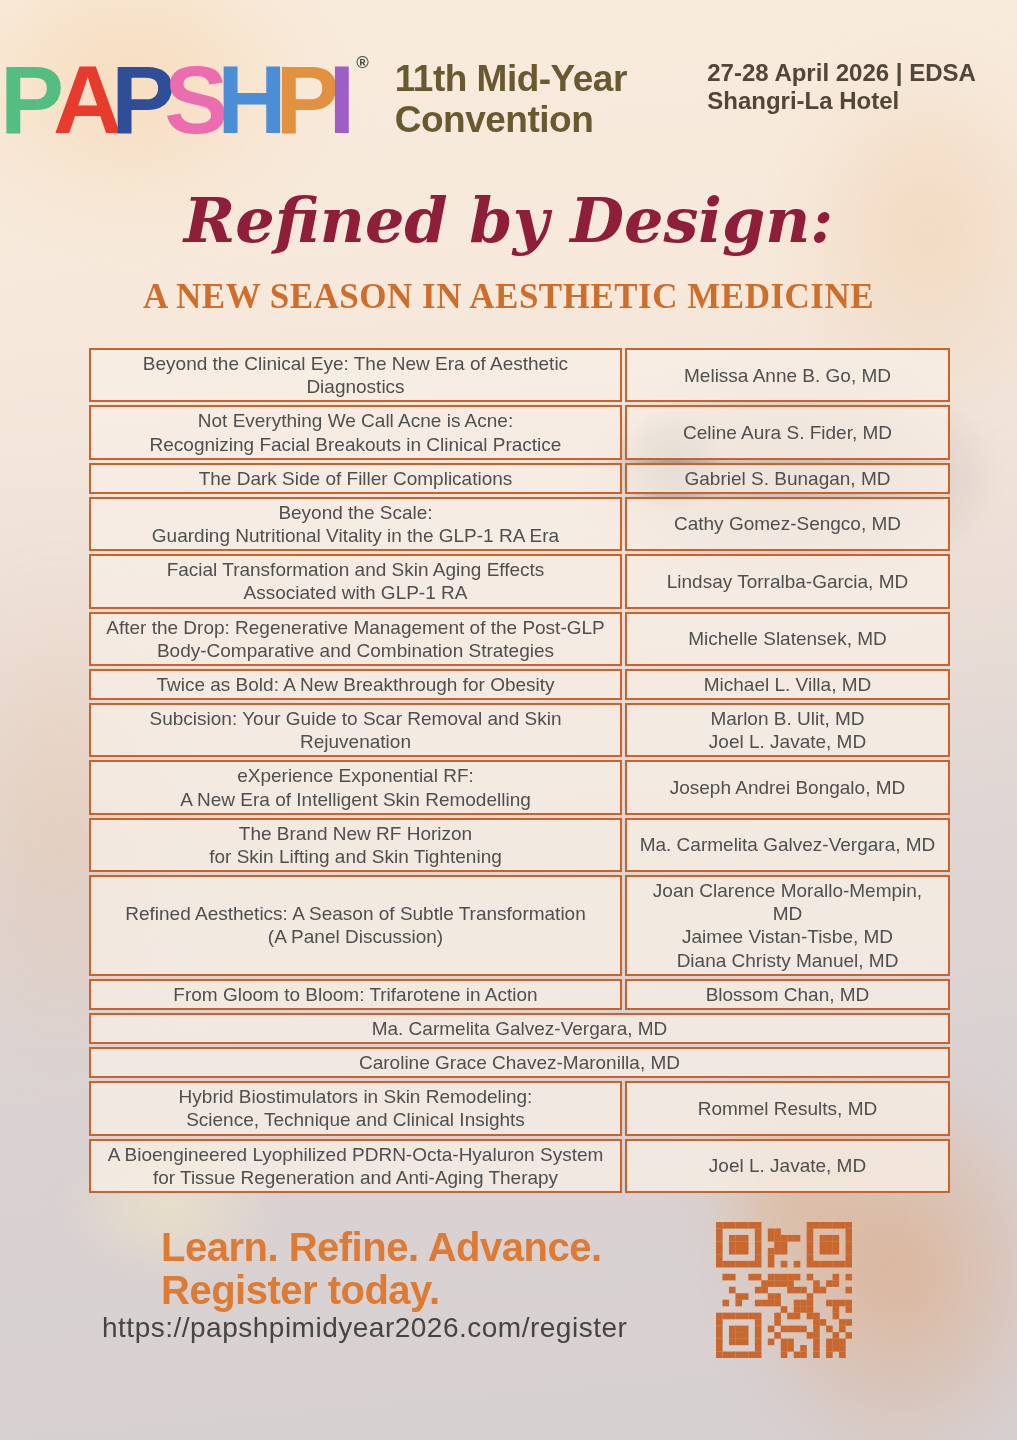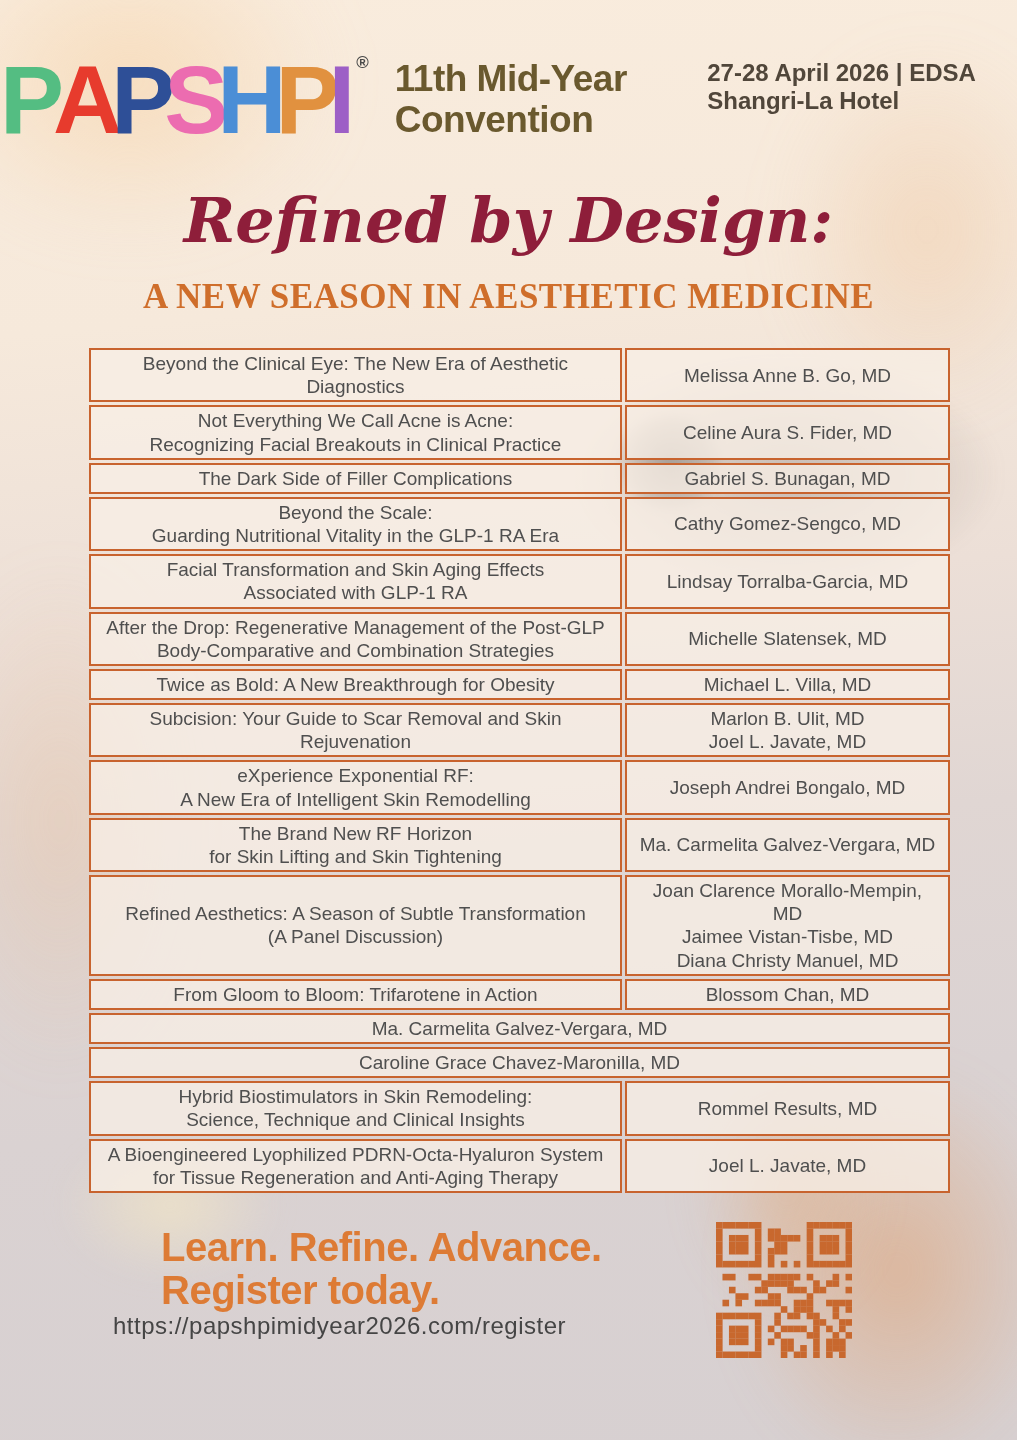--- a/index.html
+++ b/index.html
@@ -41,21 +41,21 @@
     display:flex;align-items:center;justify-content:center;
     text-align:center;white-space:pre-line;
     color:#4f4f4f;font-size:19px;line-height:1.22;
     padding:2px 10px;min-height:23px;box-sizing:border-box;
   }
   .cell.topic{flex:0 0 533px;}
   .cell.speaker{flex:1;}
 
   
   .tagline{position:absolute;left:113px;top:1226px;font-family:Liberation Sans, sans-serif;font-weight:700;font-size:40px;color:#dd7b35;line-height:1.08;letter-spacing:-.5px;margin-left:48px;}
-  .url{position:absolute;left:113px;top:1312px;font-size:24px;color:#454545;letter-spacing:.5px;}
+  .url{position:absolute;left:102px;top:1312px;font-size:28px;color:#454545;letter-spacing:.5px;}
   .qr{position:absolute;left:716px;top:1222px;width:136px;height:136px;}
 </style>
 </head>
 <body>
 
 <div class="poster">
 
   <div class="blob blob-topleft"></div>
   <div class="blob blob-topright"></div>
   <div class="blob blob-leftmid"></div>

